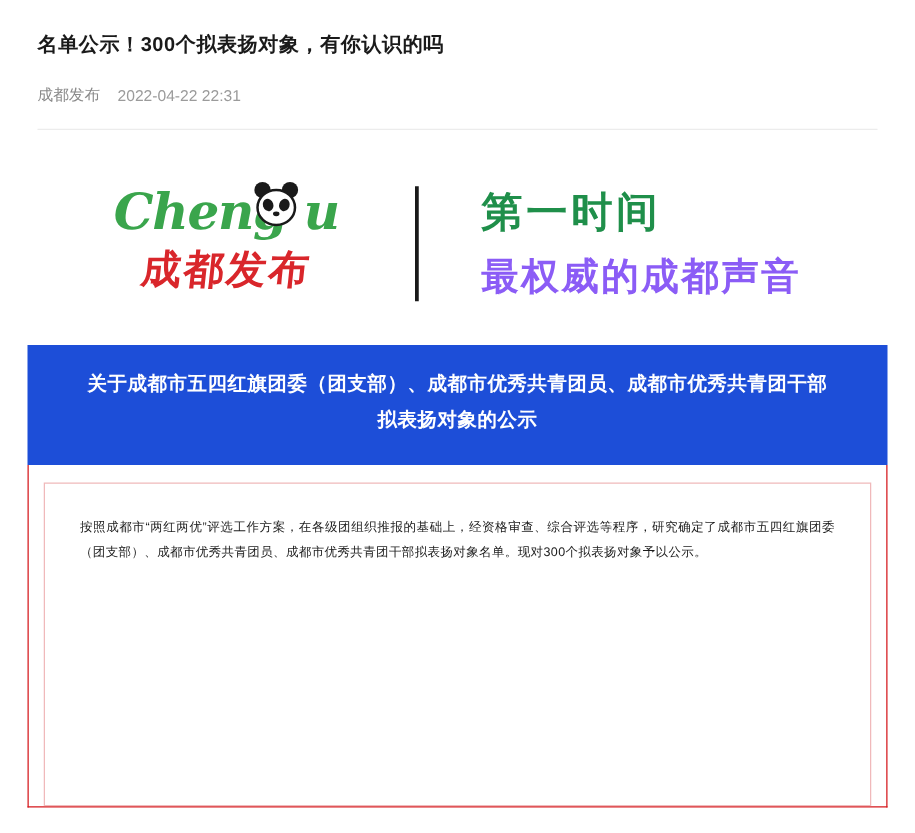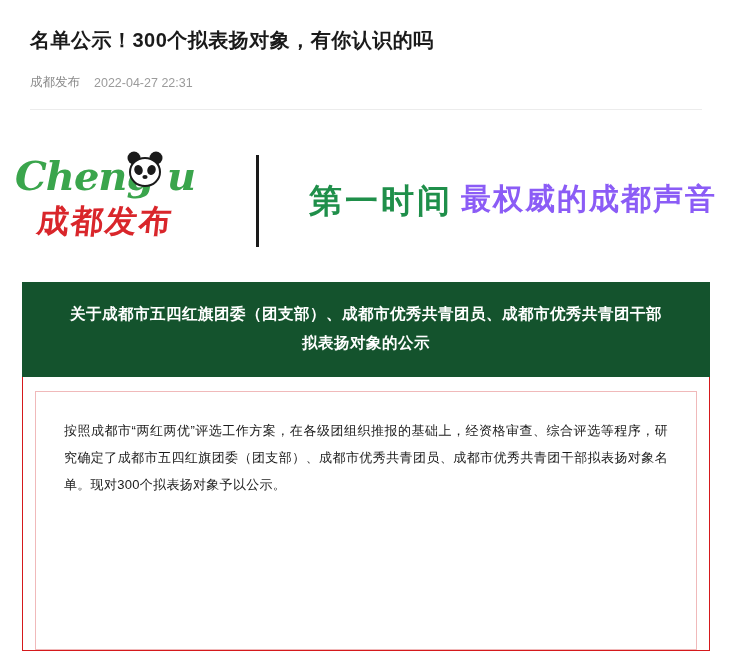--- a/index.html
+++ b/index.html
@@ -17,21 +17,21 @@
   .page {
     width: 732px;
     height: 666px;
     position: relative;
     background: #ffffff;
   }
   .article-header {
     padding: 26px 30px 0 30px;
   }
   .article-title {
-    font-size: 20px;
+    font-size: 16px;
     font-weight: bold;
     color: #1a1a1a;
     letter-spacing: 0.5px;
     line-height: 1.4;
     margin: 0;
   }
   .meta-row {
     margin-top: 20px;
     display: flex;
     align-items: center;
@@ -109,21 +109,21 @@
     letter-spacing: 2px;
     transform: skewX(-6deg);
   }
   .banner-sep {
     width: 3px;
     height: 92px;
     background: #1a1a1a;
   }
   .banner-text {
     display: flex;
-    flex-direction: row;
+    flex-direction: column;
     justify-content: center;
     gap: 8px;
     padding-left: 24px;
   }
   .banner-line1 {
     font-family: "DejaVu Serif", serif;
     font-weight: bold;
     font-size: 33px;
     color: #1f8f4a;
     letter-spacing: 3px;
@@ -132,21 +132,21 @@
     font-family: "DejaVu Serif", serif;
     font-weight: bold;
     font-size: 30px;
     color: #8b5cf6;
     letter-spacing: 2px;
   }
 
   
   .red-block {
     margin: 16px 22px 0 22px;
-    background: #14532d;
+    background: #1d4ed8;
     color: #ffffff;
     padding: 18px 44px 20px 44px;
     text-align: center;
     font-size: 15.5px;
     font-weight: bold;
     line-height: 1.85;
     letter-spacing: 0.5px;
     box-sizing: border-box;
   }
 
@@ -161,38 +161,38 @@
     height: 274px;
     overflow: hidden;
   }
   .body-inner {
     border: 1px solid #f0b9ba;
     height: 100%;
     box-sizing: border-box;
     padding: 26px 28px 0 28px;
   }
   .para {
-    font-size: 13px;
+    font-size: 10px;
     color: #1a1a1a;
     line-height: 2.05;
     text-align: justify;
     margin: 0 0 22px 0;
     letter-spacing: 0.3px;
   }
 </style>
 </head>
 <body>
 
 <div class="page">
 
   <div class="article-header">
     <h1 class="article-title">名单公示！300个拟表扬对象，有你认识的吗</h1>
     <div class="meta-row">
       <span class="meta-source">成都发布</span>
-      <span class="meta-time">2022-04-27 22:31</span>
+      <span class="meta-time">2022-04-22 22:31</span>
     </div>
   </div>
 
   <div class="divider"></div>
 
   <div class="banner">
     <div class="banner-inner">
       <div class="logo-block">
         <span class="logo-cheng">Cheng</span>
         <span class="panda">

